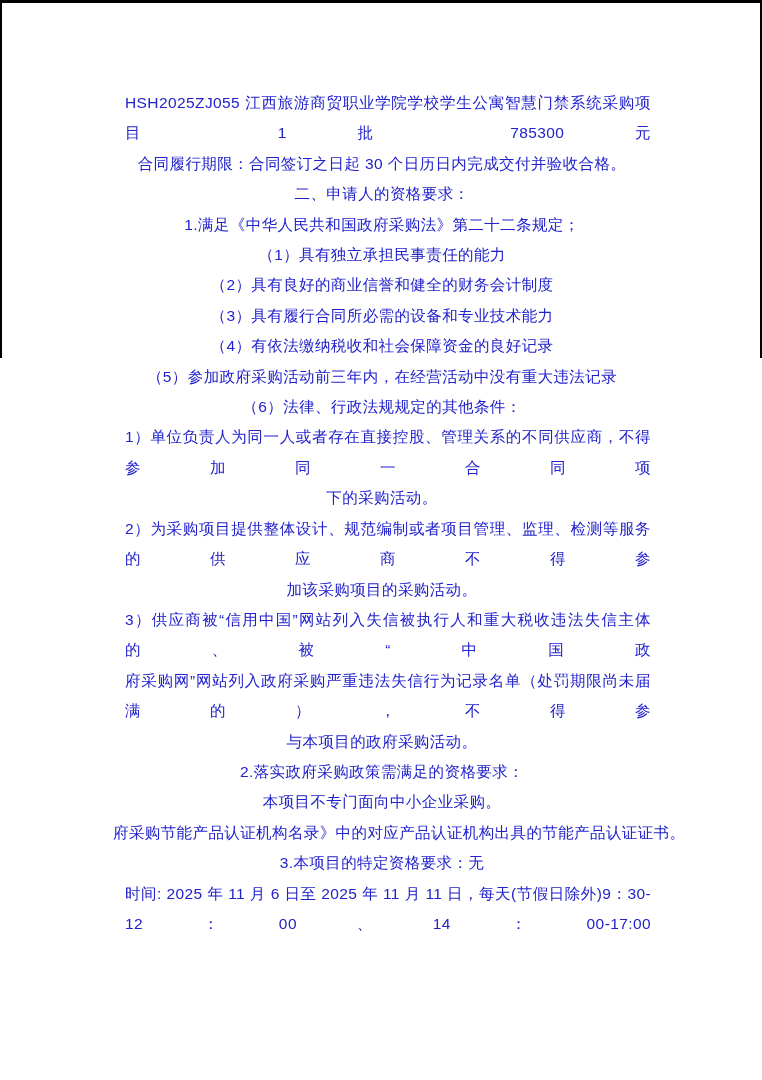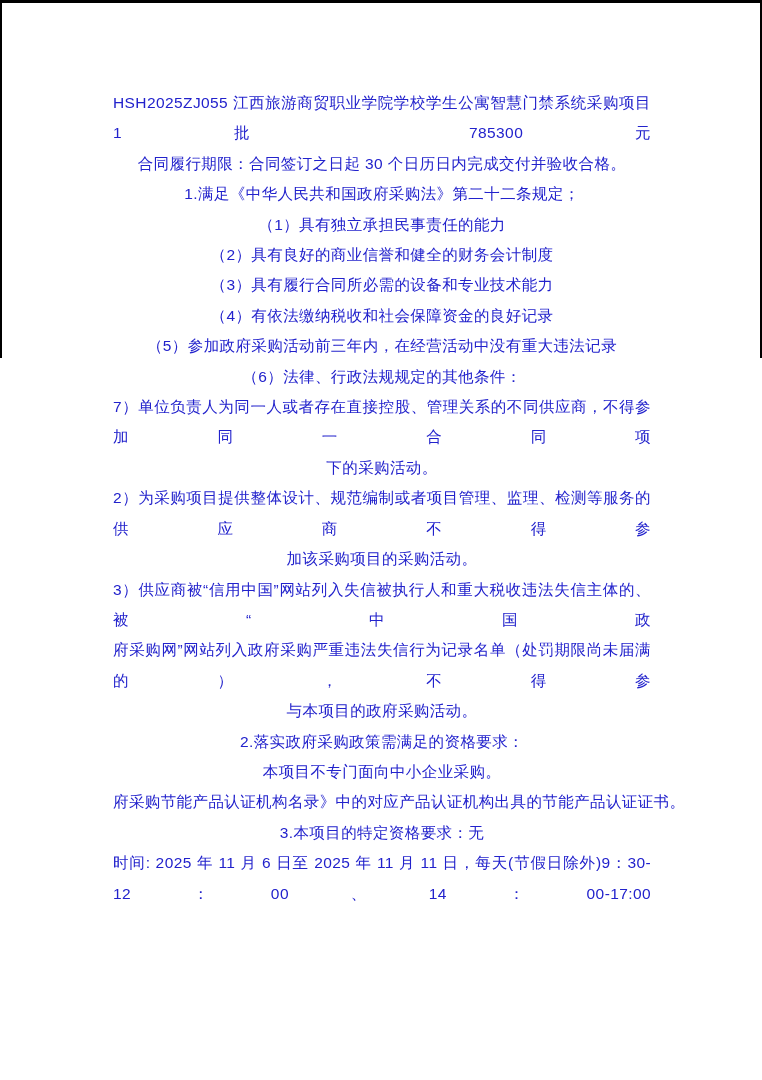--- a/index.html
+++ b/index.html
@@ -46,40 +46,42 @@
     font-weight: 500;
     letter-spacing: 0.4px;
     white-space: nowrap;
     text-align: center;
   }
   
   .line.fill {
     white-space: normal;
     text-align: justify;
     text-align-last: justify;
+    margin-left: 12px;
   }
 </style>
 </head>
 <body>
 
 <div class="frame-top"></div>
 <div class="frame-left"></div>
 <div class="frame-right"></div>
 
 <div class="doc-body">
   <div class="line fill">HSH2025ZJ055 江西旅游商贸职业学院学校学生公寓智慧门禁系统采购项目 1 批 785300 元</div>
   <div class="line">合同履行期限：合同签订之日起 30 个日历日内完成交付并验收合格。</div>
+  <div class="line">二、申请人的资格要求：</div>
   <div class="line">1.满足《中华人民共和国政府采购法》第二十二条规定；</div>
   <div class="line">（1）具有独立承担民事责任的能力</div>
   <div class="line">（2）具有良好的商业信誉和健全的财务会计制度</div>
   <div class="line">（3）具有履行合同所必需的设备和专业技术能力</div>
   <div class="line">（4）有依法缴纳税收和社会保障资金的良好记录</div>
   <div class="line">（5）参加政府采购活动前三年内，在经营活动中没有重大违法记录</div>
   <div class="line">（6）法律、行政法规规定的其他条件：</div>
-  <div class="line fill">7）单位负责人为同一人或者存在直接控股、管理关系的不同供应商，不得参加同一合同项</div>
+  <div class="line fill">1）单位负责人为同一人或者存在直接控股、管理关系的不同供应商，不得参加同一合同项</div>
   <div class="line">下的采购活动。</div>
   <div class="line fill">2）为采购项目提供整体设计、规范编制或者项目管理、监理、检测等服务的供应商不得参</div>
   <div class="line">加该采购项目的采购活动。</div>
   <div class="line fill">3）供应商被“信用中国”网站列入失信被执行人和重大税收违法失信主体的、被“中国政</div>
   <div class="line fill">府采购网”网站列入政府采购严重违法失信行为记录名单（处罚期限尚未届满的），不得参</div>
   <div class="line">与本项目的政府采购活动。</div>
   <div class="line">2.落实政府采购政策需满足的资格要求：</div>
   <div class="line">本项目不专门面向中小企业采购。</div>
   <div class="line">府采购节能产品认证机构名录》中的对应产品认证机构出具的节能产品认证证书。</div>
   <div class="line">3.本项目的特定资格要求：无</div>

